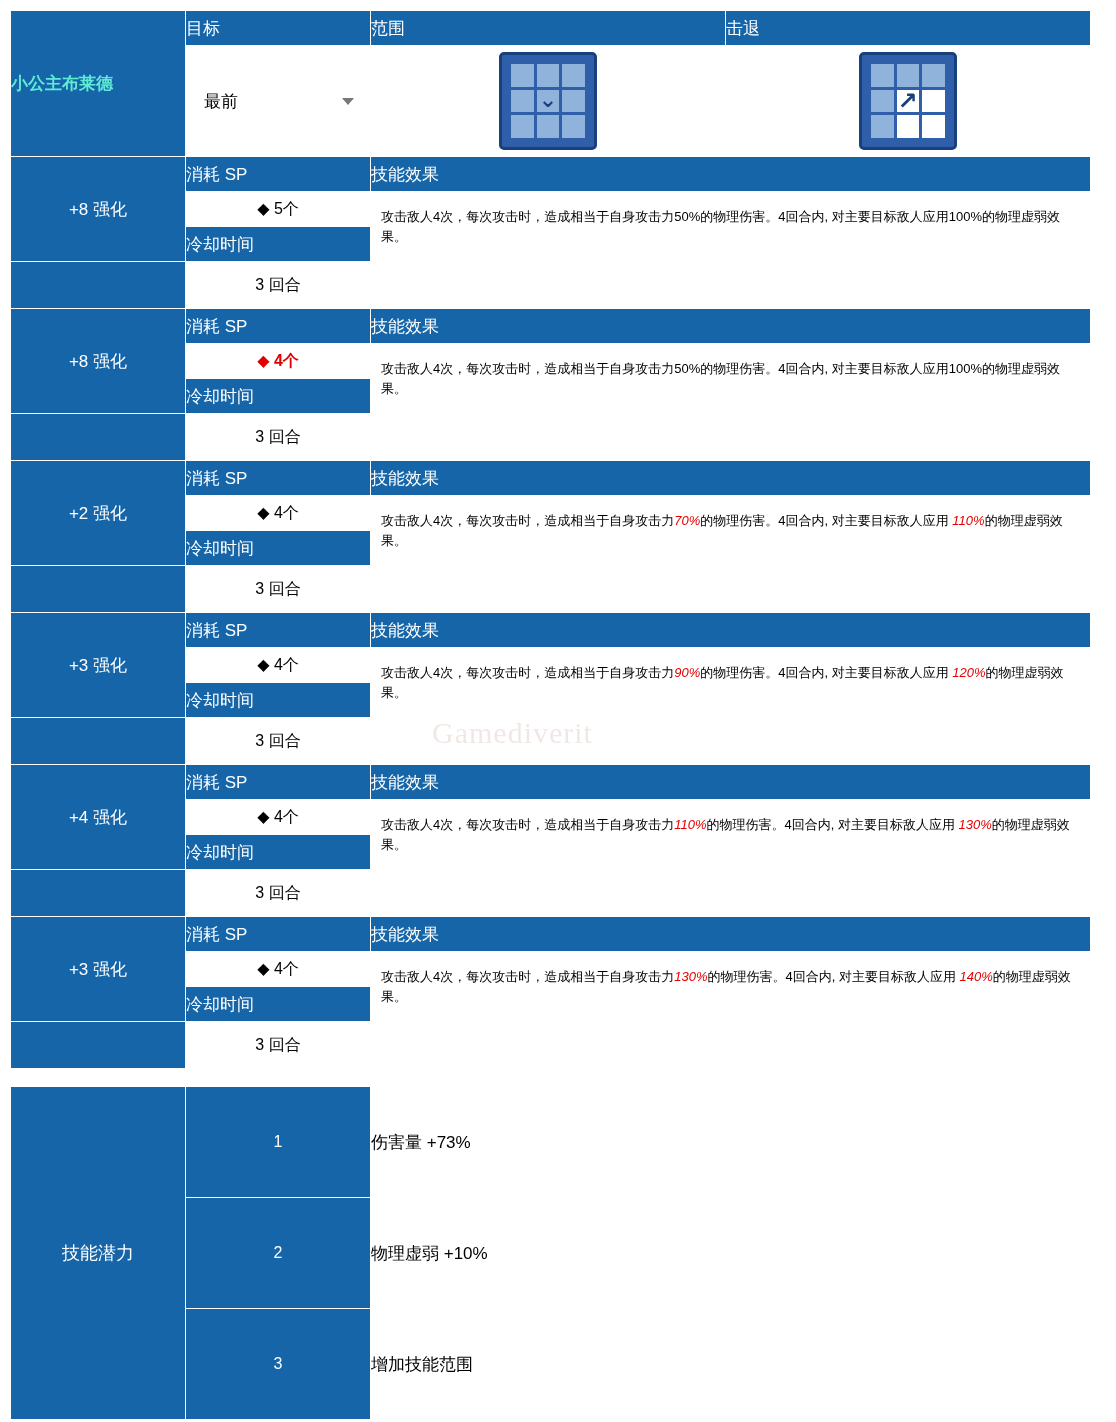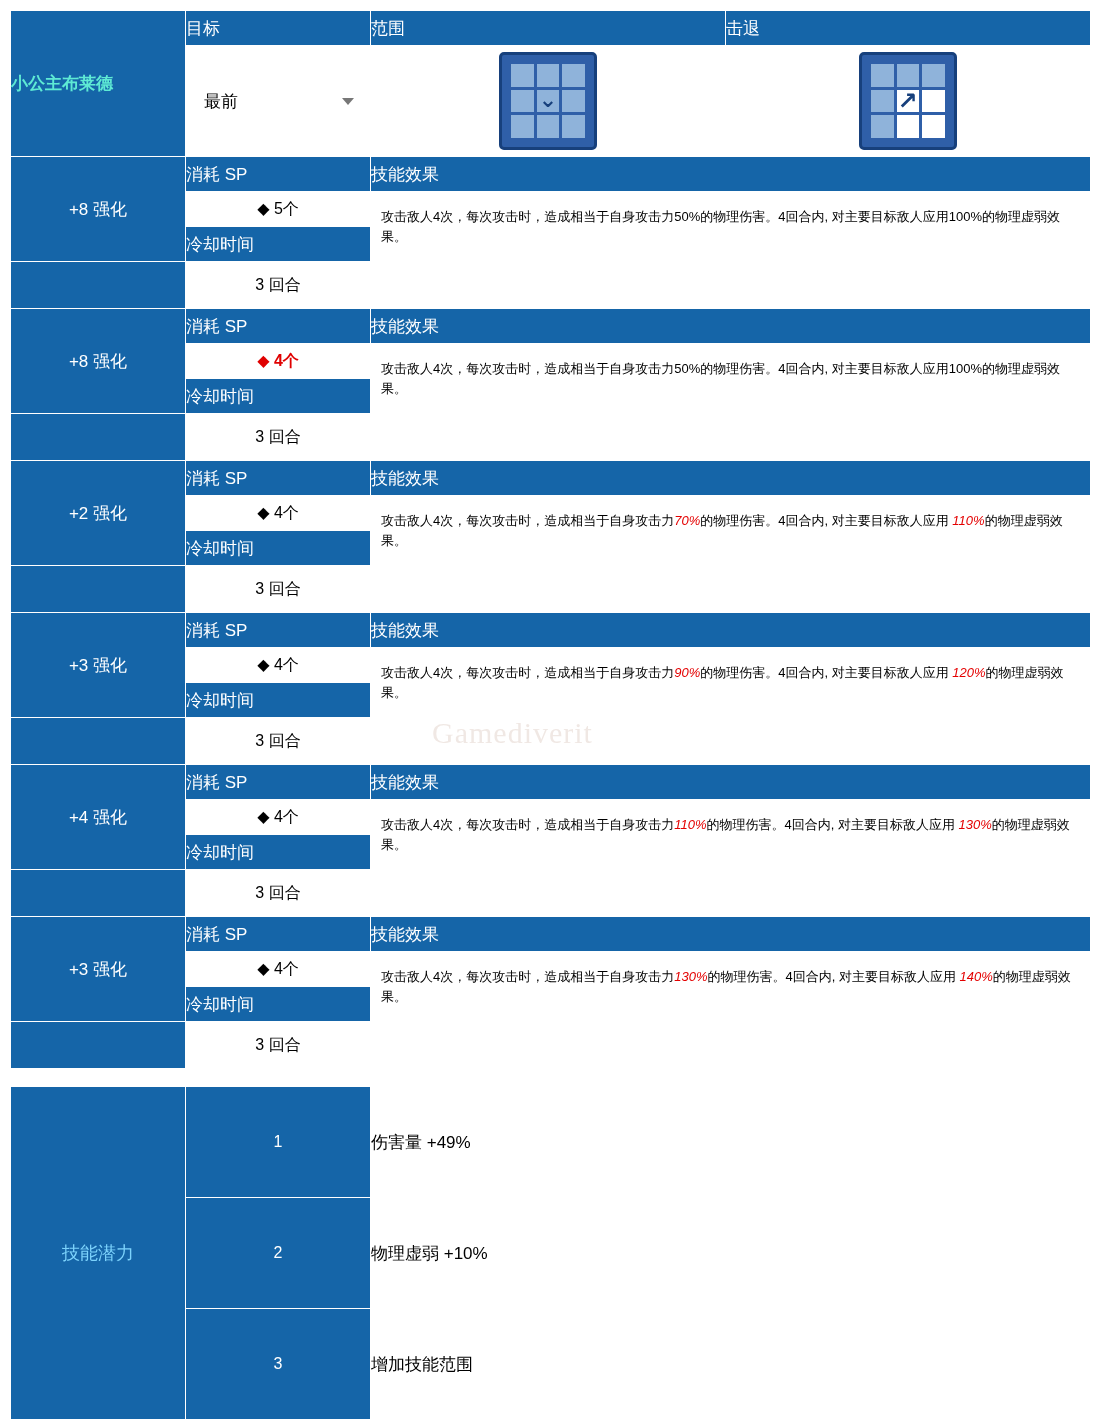--- a/index.html
+++ b/index.html
@@ -155,21 +155,21 @@
     border-collapse: collapse;
     table-layout: fixed;
   }
   .pot-table td {
     border: 1px solid #ffffff;
     padding: 0;
     vertical-align: middle;
   }
   .pot-label {
     background: #1565a8;
-    color: #7dd3fc;
+    color: #ffffff;
     text-align: center;
     font-size: 18px;
   }
   .pot-num {
     background: #1565a8;
     color: #ffffff;
     text-align: center;
     font-size: 16px;
     height: 110px;
   }
@@ -358,21 +358,21 @@
   <table class="pot-table">
     <colgroup>
       <col style="width:175px">
       <col style="width:185px">
       <col style="width:355px">
     </colgroup>
     <tbody>
       <tr>
         <td class="pot-label" rowspan="3">技能潜力</td>
         <td class="pot-num">1</td>
-        <td class="pot-desc">伤害量 +49%</td>
+        <td class="pot-desc">伤害量 +73%</td>
       </tr>
       <tr>
         <td class="pot-num">2</td>
         <td class="pot-desc">物理虚弱 +10%</td>
       </tr>
       <tr>
         <td class="pot-num">3</td>
         <td class="pot-desc">增加技能范围</td>
       </tr>
     </tbody>

